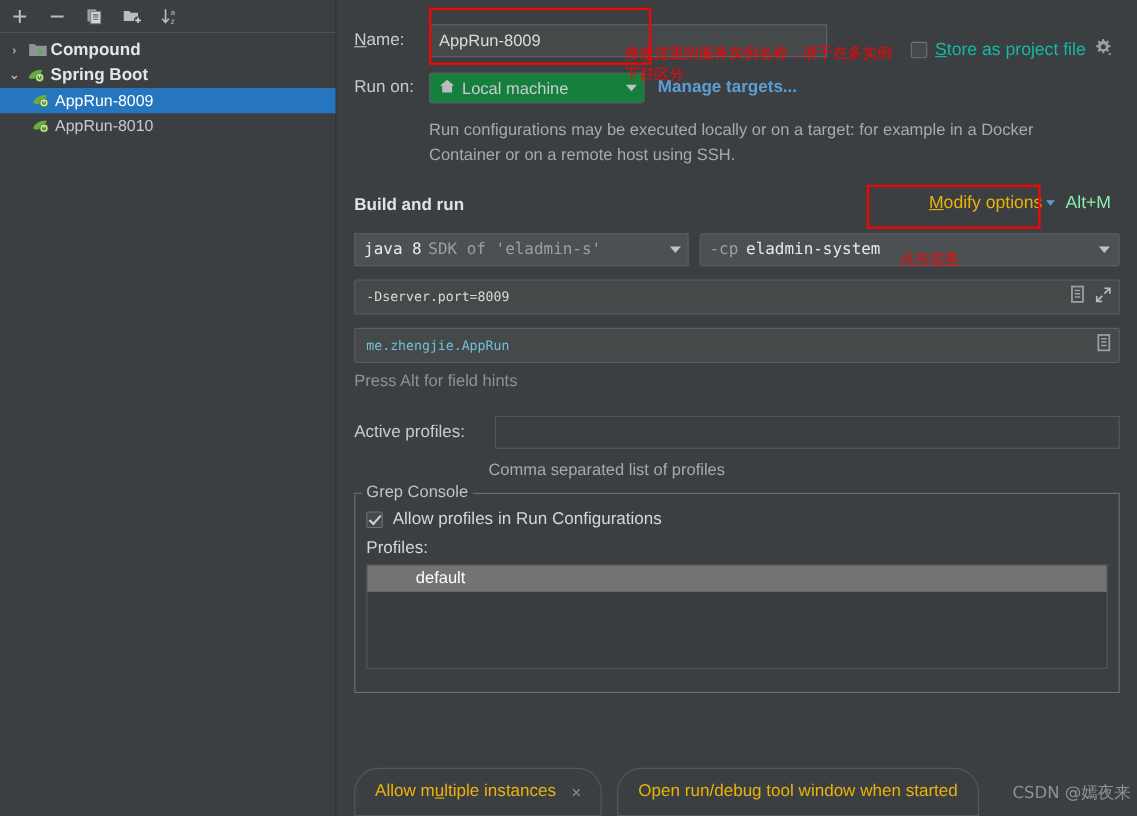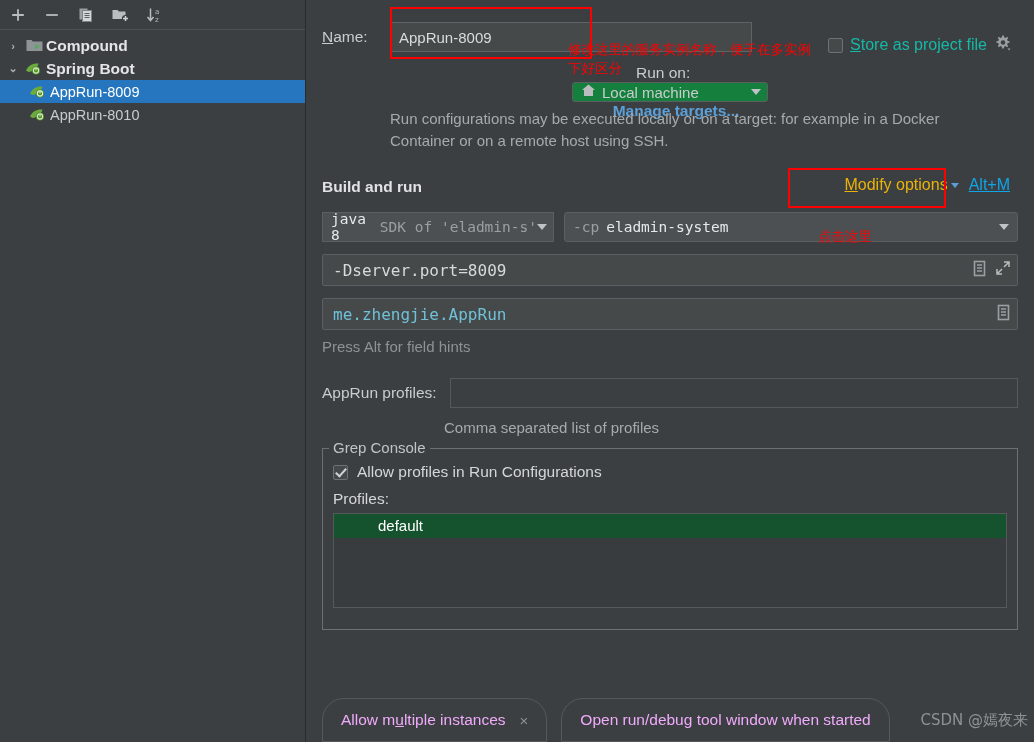--- a/index.html
+++ b/index.html
@@ -88,21 +88,21 @@
   }
   .store-label { color: #14b8a6; font-size: 16px; }
 
   
   .cn-ann {
     position: absolute; color: #ff0000; font-size: 13.5px;
     line-height: 19px; white-space: pre; font-family: "DejaVu Sans", sans-serif;
   }
 
   
-  .runon-row { margin-left: 8px; margin-top: 6px; height: 32px; flex-direction: column; }
+  .runon-row { margin-left: 8px; margin-top: 6px; height: 32px; }
   .runon-label { width: 68px; }
   .combo {
     height: 28px; background: #15803d; border: 1px solid #5a5f61;
     border-radius: 3px; display: flex; align-items: center;
     padding: 0 6px 0 8px; gap: 6px; cursor: pointer; min-width: 196px;
   }
   .combo-text { color: #c9cccd; font-size: 15px; white-space: nowrap; flex: 1; }
   .caret { width: 0; height: 0; border-left: 5px solid transparent;
     border-right: 5px solid transparent; border-top: 6px solid #bfc3c5; }
   .link { color: #5c9fd6; font-size: 15.5px; cursor: pointer; white-space: nowrap; }
@@ -125,27 +125,27 @@
   }
   .modify-link {
     color: #eab308; font-size: 16px; cursor: pointer;
   }
   .modify-link u { text-decoration: underline; }
   .mini-caret {
     width: 0; height: 0; border-left: 4px solid transparent;
     border-right: 4px solid transparent; border-top: 5px solid #5c9fd6;
     margin-left: 3px; display: inline-block; vertical-align: middle;
   }
-  .shortcut { color: #0ea5e9; font-size: 16px; text-decoration: underline; }
+  .shortcut { color: #86efac; font-size: 16px; }
   .redbox-modify { right: 72px; top: -10px; width: 158px; height: 40px; }
 
   
   .sdk-row { margin-left: 8px; margin-top: 12px; display: flex; gap: 10px; position: relative; }
   .sdk-combo {
-    width: 232px; height: 30px; background: #4c5052;
+    width: 304px; height: 30px; background: #4c5052;
     border: 1px solid #5a5f61; border-radius: 0;
     display: flex; align-items: center; padding: 0 6px 0 8px;
     cursor: pointer; overflow: hidden;
   }
   .mono { font-family: "DejaVu Sans Mono", monospace; font-size: 14.5px; }
   .sdk-bright { color: #e6e9ea; }
   .sdk-dim { color: #9aa0a2; margin-left: 6px; white-space: nowrap; }
   .cp-combo {
     flex: 1; height: 30px; background: #4c5052;
     border: 1px solid #5a5f61; border-radius: 3px;
@@ -155,21 +155,21 @@
   .cp-dim { color: #9aa0a2; }
   .cp-bright { color: #e6e9ea; margin-left: 7px; }
 
   
   .tfield {
     margin-left: 8px; margin-top: 12px; height: 32px;
     background: #45494a; border: 1px solid #5a5f61; border-radius: 2px;
     display: flex; align-items: center; padding: 0 6px 0 10px;
     position: relative;
   }
-  .tfield .val { flex: 1; font-size: 16px; }
+  .tfield .val { flex: 1; font-size: 12px; }
   .val.cyan { color: #70c0d8; }
   .val.plain { color: #d7dadb; }
   .fld-icons { display: flex; align-items: center; gap: 8px; }
 
   .hint {
     margin-left: 8px; margin-top: 8px;
     color: #8d9395; font-size: 15px;
   }
 
   
@@ -196,34 +196,34 @@
   .grep-cb-label { color: #d4d7d8; font-size: 15.5px; }
   .profiles-label { color: #d4d7d8; font-size: 15.5px; margin-top: 9px; }
   .plist {
     margin-top: 5px; height: 95px; background: #393c3e;
     border: 1px solid #56595b;
   }
   .plist-item {
     height: 24px; line-height: 24px; padding-left: 4px;
     font-size: 15px; color: #d4d7d8; cursor: pointer;
   }
-  .plist-item.sel { background: #14532d; color: #ffffff; padding-left: 44px; }
+  .plist-item.sel { background: #737373; color: #ffffff; padding-left: 44px; }
 
   
   .chips {
     position: absolute; left: 16px; bottom: 0px;
     display: flex; gap: 14px; align-items: flex-end;
   }
   .chip {
     height: 44px; border: 1px solid #55595b;
     border-radius: 22px 22px 0 0; background: #3c3f41;
     display: flex; align-items: center; gap: 14px;
     padding: 0 18px; cursor: pointer;
   }
-  .chip-text { color: #f0abfc; font-size: 15.5px; white-space: nowrap; }
+  .chip-text { color: #eab308; font-size: 15.5px; white-space: nowrap; }
   .chip-text u { text-decoration: underline; }
   .chip-x { color: #8d9395; font-size: 15px; }
 
   .watermark {
     position: absolute; right: 6px; bottom: 12px;
     color: #9aa0a2; font-size: 15px; opacity: .85;
     font-family: "DejaVu Sans", sans-serif; white-space: nowrap;
   }
 </style>
 </head>
@@ -403,21 +403,21 @@
             <rect x="2.5" y="1.5" width="10" height="14" fill="none" stroke="#9aa0a2" stroke-width="1.6"></rect>
             <path d="M5 5h5M5 8h5M5 11h5" stroke="#9aa0a2" stroke-width="1.4"></path>
           </svg>
         </span>
       </span>
     </div>
 
     <div class="hint">Press Alt for field hints</div>
 
     <div class="ap-row">
-      <span class="ap-label">AppRun profiles:</span>
+      <span class="ap-label">Active profiles:</span>
       <input class="ap-input" type="text" value="" style="">
     </div>
     <div class="ap-hint">Comma separated list of profiles</div>
 
     <div class="grep">
       <span class="grep-title">Grep Console</span>
       <div class="grep-cb-row">
         <span class="cbox checked"></span>
         <span class="grep-cb-label">Allow profiles in Run Configurations</span>
       </div>

